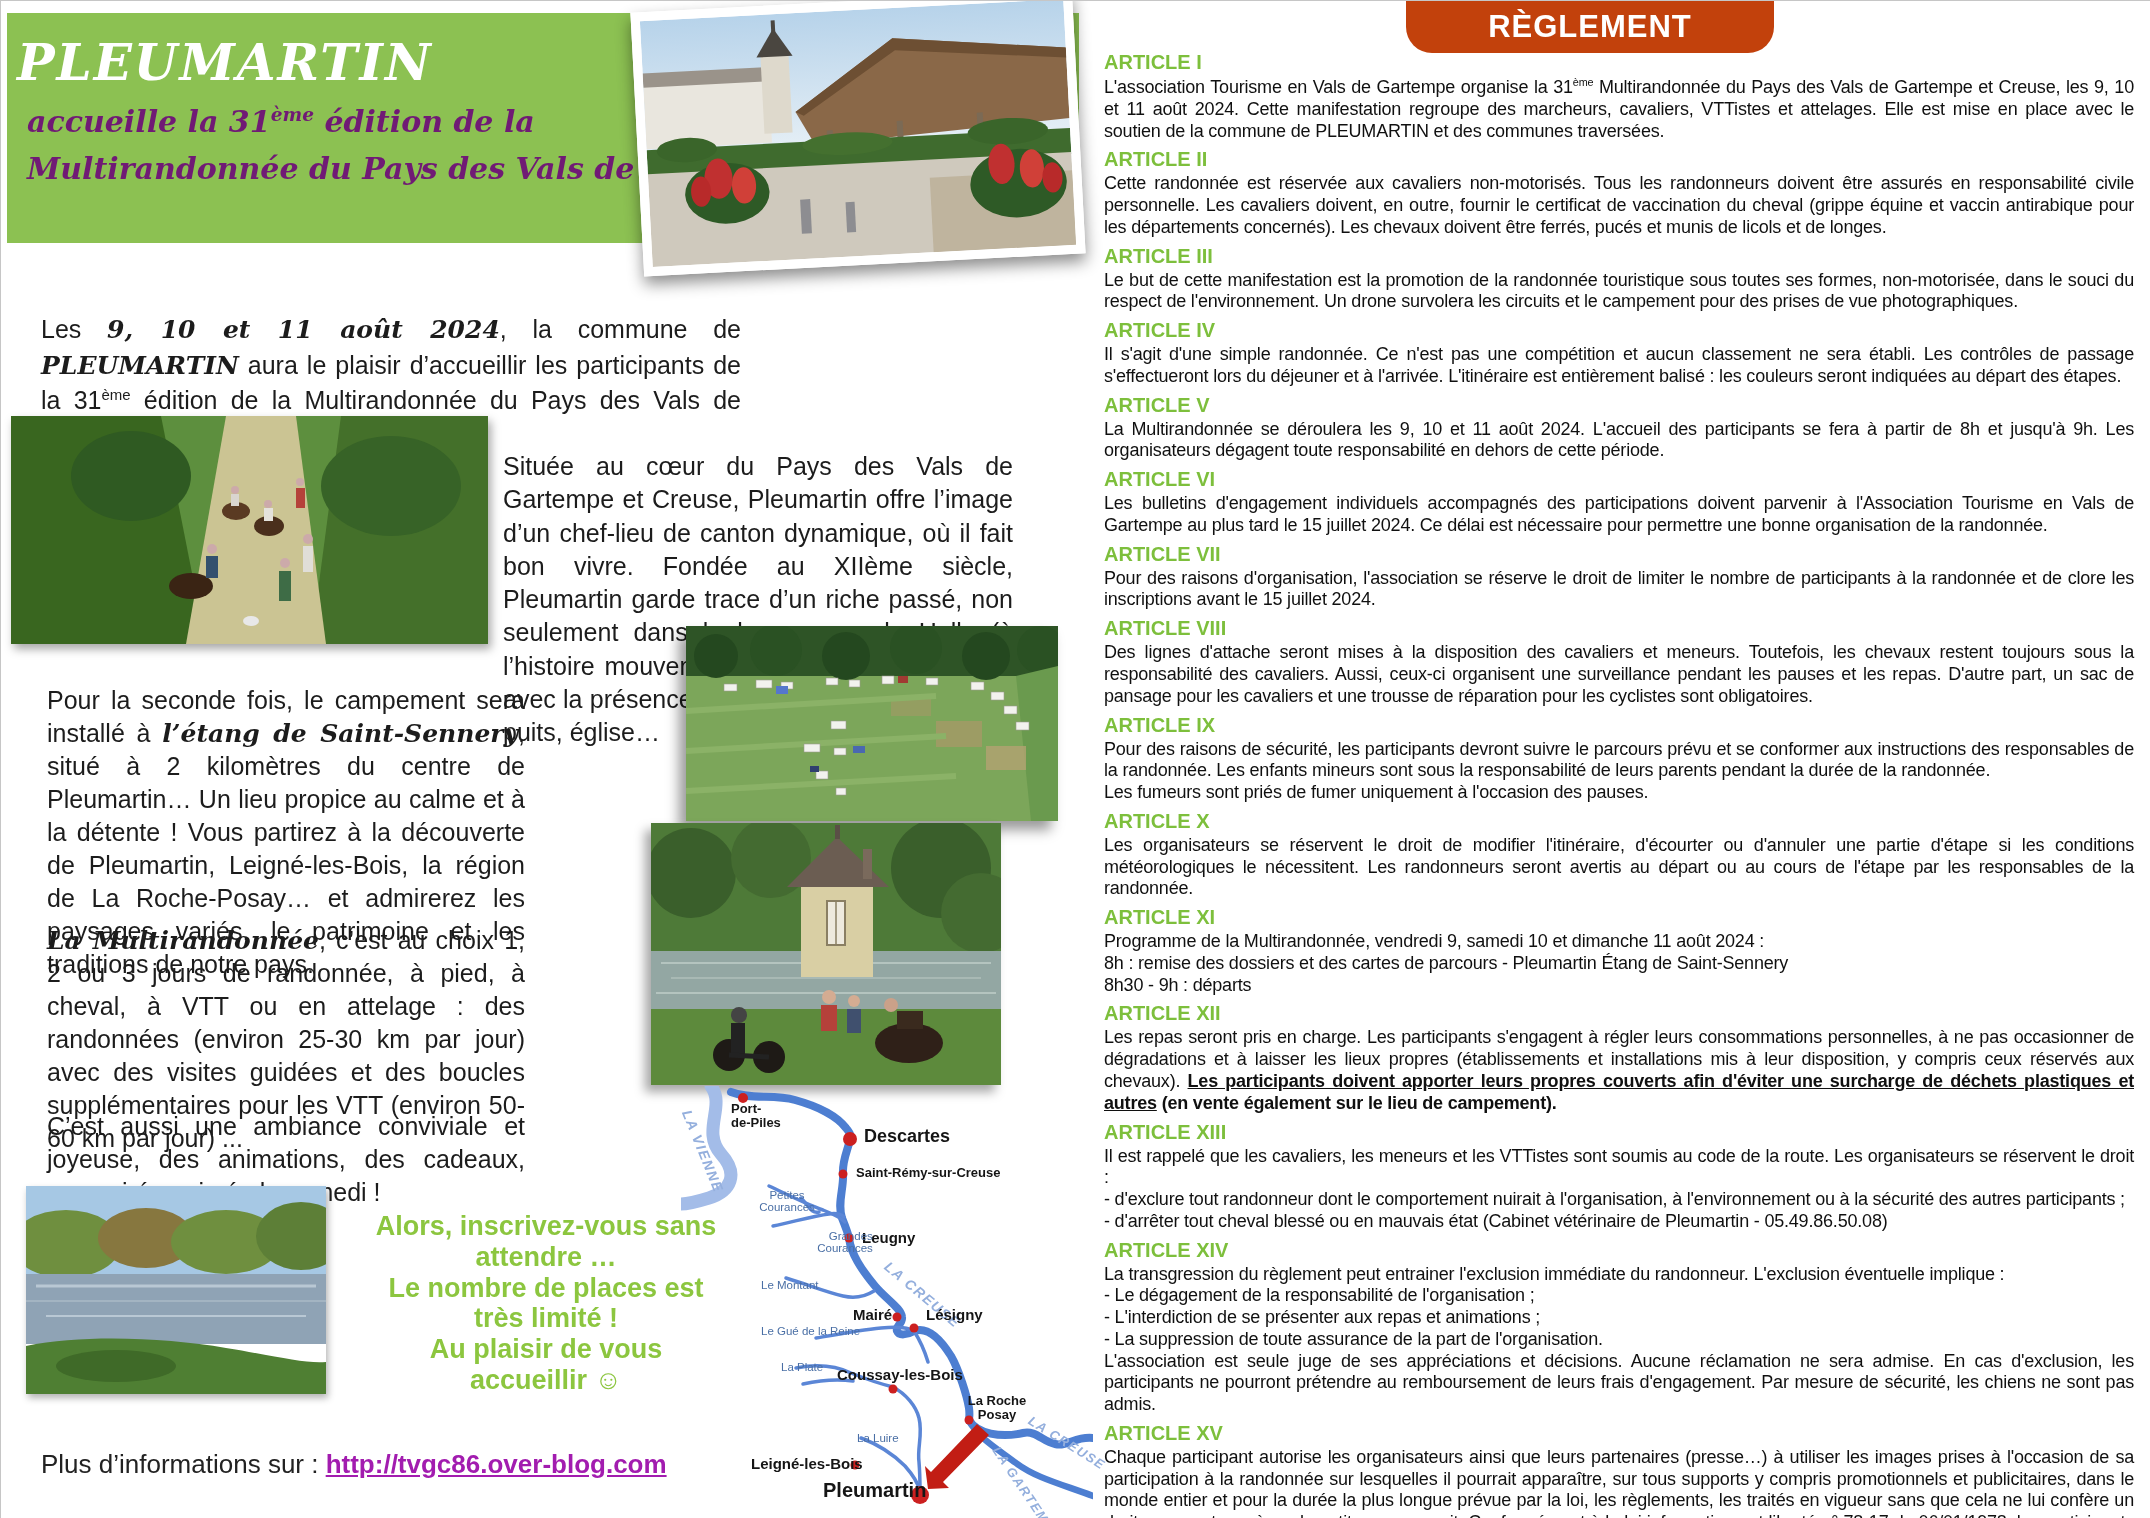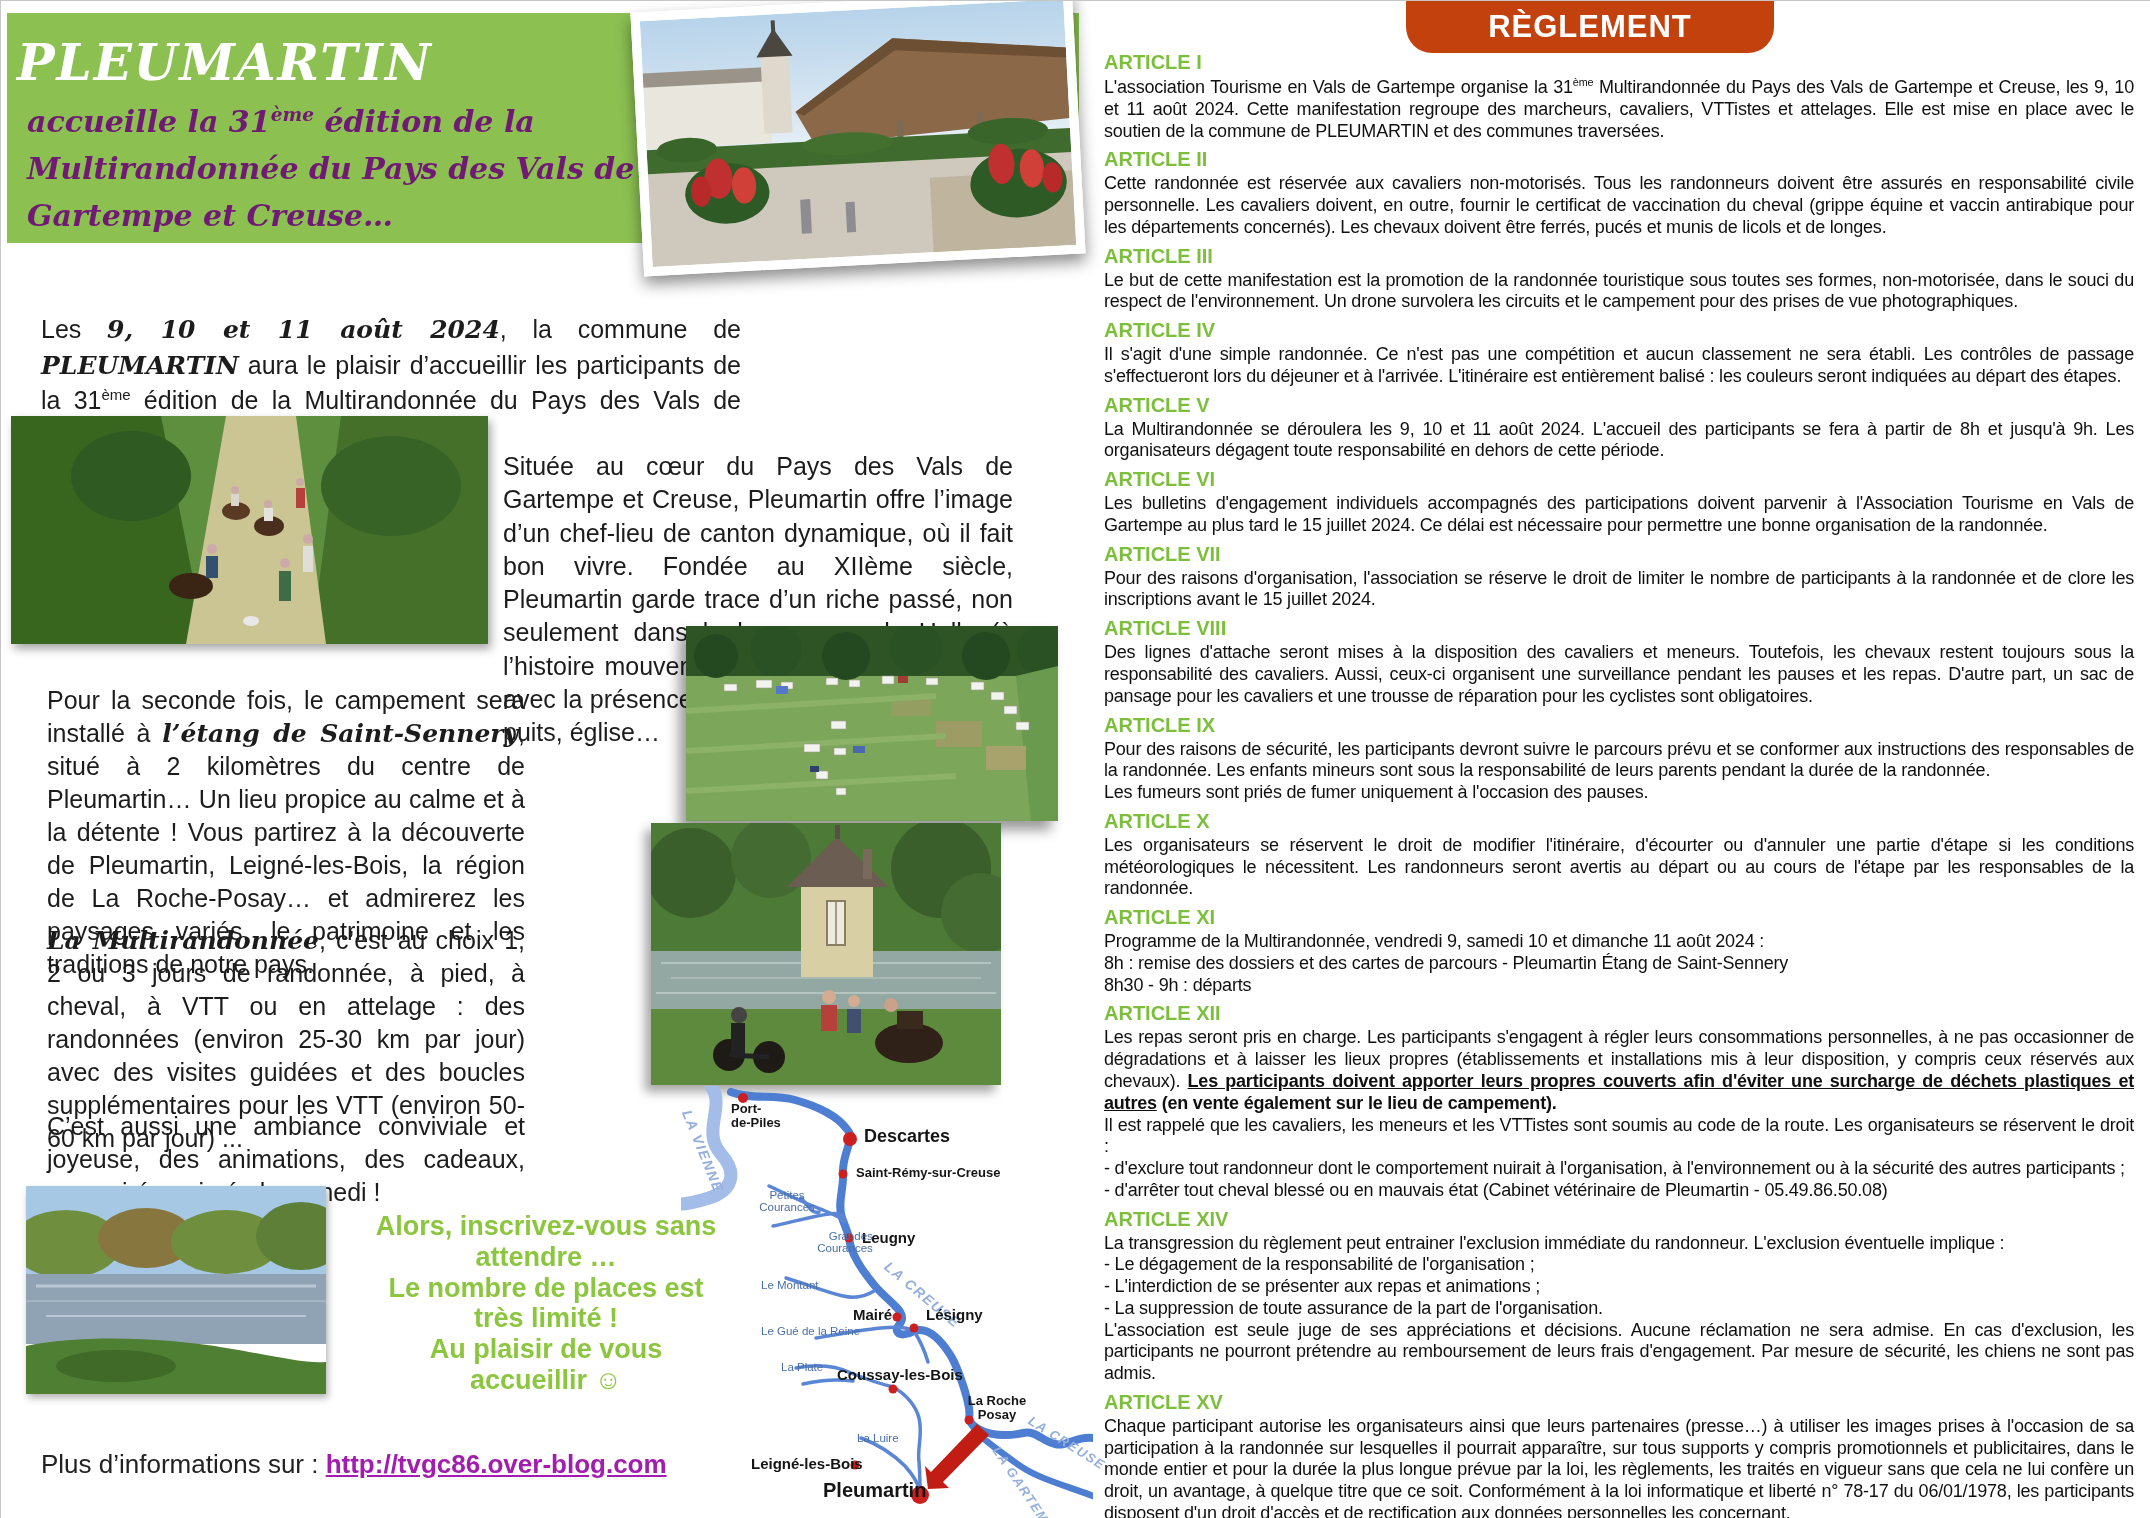--- a/index.html
+++ b/index.html
@@ -55,21 +55,20 @@
 </head>
 <body>
 
 <div class="sheet">
 
   <div class="banner">
     <div class="title">PLEUMARTIN</div>
     <div class="sub">
       <div>accueille la 31<sup>ème</sup>  édition de la</div>
       <div>Multirandonnée du Pays des Vals de</div>
-      <div>Gartempe et Creuse…</div>
     </div>
   </div>
 
   <div class="photo" id="halle-photo">
     <svg viewBox="0 0 422 244" preserveAspectRatio="none">
       <defs>
           <linearGradient id="sky" x1="0" y1="0" x2="0" y2="1">
         <stop offset="0" stop-color="#b7d3ea"></stop>
             <stop offset="1" stop-color="#eef4f8"></stop>
           </linearGradient>
@@ -309,20 +308,21 @@
       <div class="art-title">ARTICLE VIII</div>
       <p class="art-body">Des lignes d'attache seront mises à la disposition des cavaliers et meneurs. Toutefois, les chevaux restent toujours sous la responsabilité des cavaliers. Aussi, ceux-ci organisent une surveillance pendant les pauses et les repas. D'autre part, un sac de pansage pour les cavaliers et une trousse de réparation pour les cyclistes sont obligatoires.</p>
       <div class="art-title">ARTICLE IX</div>
       <p class="art-body">Pour des raisons de sécurité, les participants devront suivre le parcours prévu et se conformer aux instructions des responsables de la randonnée. Les enfants mineurs sont sous la responsabilité de leurs parents pendant la durée de la randonnée.<br>Les fumeurs sont priés de fumer uniquement à l'occasion des pauses.</p>
       <div class="art-title">ARTICLE X</div>
       <p class="art-body">Les organisateurs se réservent le droit de modifier l'itinéraire, d'écourter ou d'annuler une partie d'étape si les conditions météorologiques le nécessitent. Les randonneurs seront avertis au départ ou au cours de l'étape par les responsables de la randonnée.</p>
       <div class="art-title">ARTICLE XI</div>
       <p class="art-body">Programme de la Multirandonnée, vendredi 9, samedi 10 et dimanche 11 août 2024 :<br>8h : remise des dossiers et des cartes de parcours - Pleumartin Étang de Saint-Sennery<br>8h30 - 9h : départs</p>
       <div class="art-title">ARTICLE XII</div>
       <p class="art-body">Les repas seront pris en charge. Les participants s'engagent à régler leurs consommations personnelles, à ne pas occasionner de dégradations et à laisser les lieux propres (établissements et installations mis à leur disposition, y compris ceux réservés aux chevaux). <b><u>Les participants doivent apporter leurs propres couverts afin d'éviter une surcharge de déchets plastiques et autres</u> (en vente également sur le lieu de campement).</b></p>
+      <div class="art-title">ARTICLE XIII</div>
       <p class="art-body">Il est rappelé que les cavaliers, les meneurs et les VTTistes sont soumis au code de la route. Les organisateurs se réservent le droit :<br>- d'exclure tout randonneur dont le comportement nuirait à l'organisation, à l'environnement ou à la sécurité des autres participants ;<br>- d'arrêter tout cheval blessé ou en mauvais état (Cabinet vétérinaire de Pleumartin - 05.49.86.50.08)</p>
       <div class="art-title">ARTICLE XIV</div>
       <p class="art-body">La transgression du règlement peut entrainer l'exclusion immédiate du randonneur. L'exclusion éventuelle implique :<br>- Le dégagement de la responsabilité de l'organisation ;<br>- L'interdiction de se présenter aux repas et animations ;<br>- La suppression de toute assurance de la part de l'organisation.<br>L'association est seule juge de ses appréciations et décisions. Aucune réclamation ne sera admise. En cas d'exclusion, les participants ne pourront prétendre au remboursement de leurs frais d'engagement. Par mesure de sécurité, les chiens ne sont pas admis.</p>
       <div class="art-title">ARTICLE XV</div>
       <p class="art-body">Chaque participant autorise les organisateurs ainsi que leurs partenaires (presse…) à utiliser les images prises à l'occasion de sa participation à la randonnée sur lesquelles il pourrait apparaître, sur tous supports y compris promotionnels et publicitaires, dans le monde entier et pour la durée la plus longue prévue par la loi, les règlements, les traités en vigueur sans que cela ne lui confère un droit, un avantage, à quelque titre que ce soit. Conformément à la loi informatique et liberté n° 78-17 du 06/01/1978, les participants disposent d'un droit d'accès et de rectification aux données personnelles les concernant.</p>
     </div>
 
 </div>
 
 </body></html>

